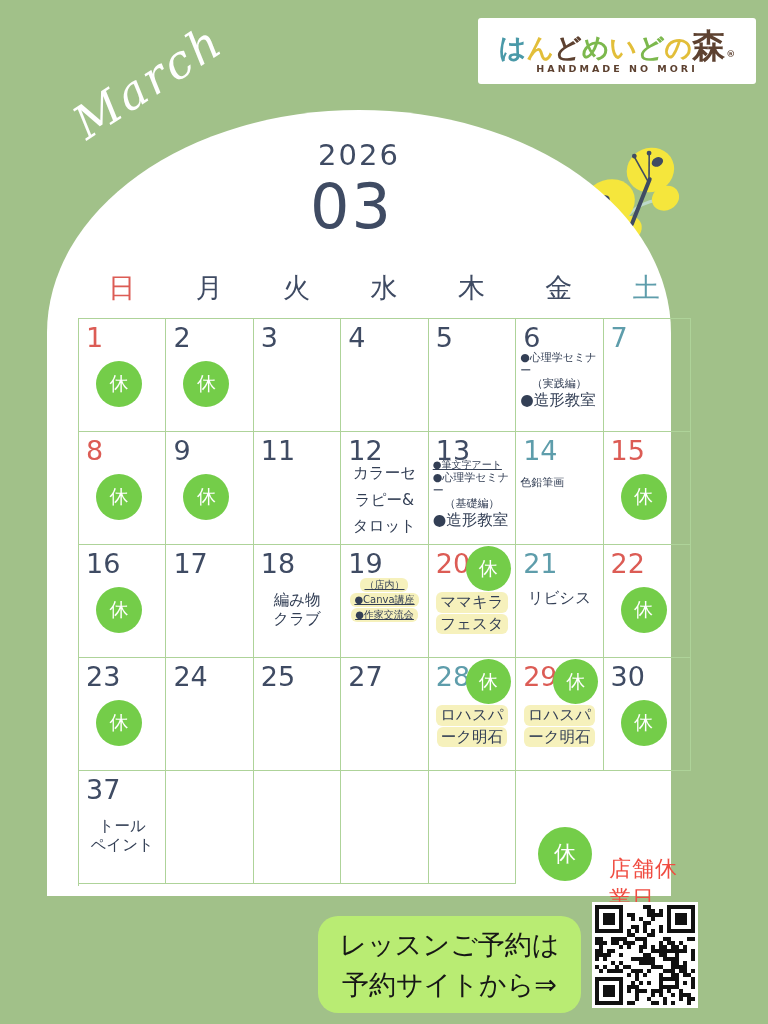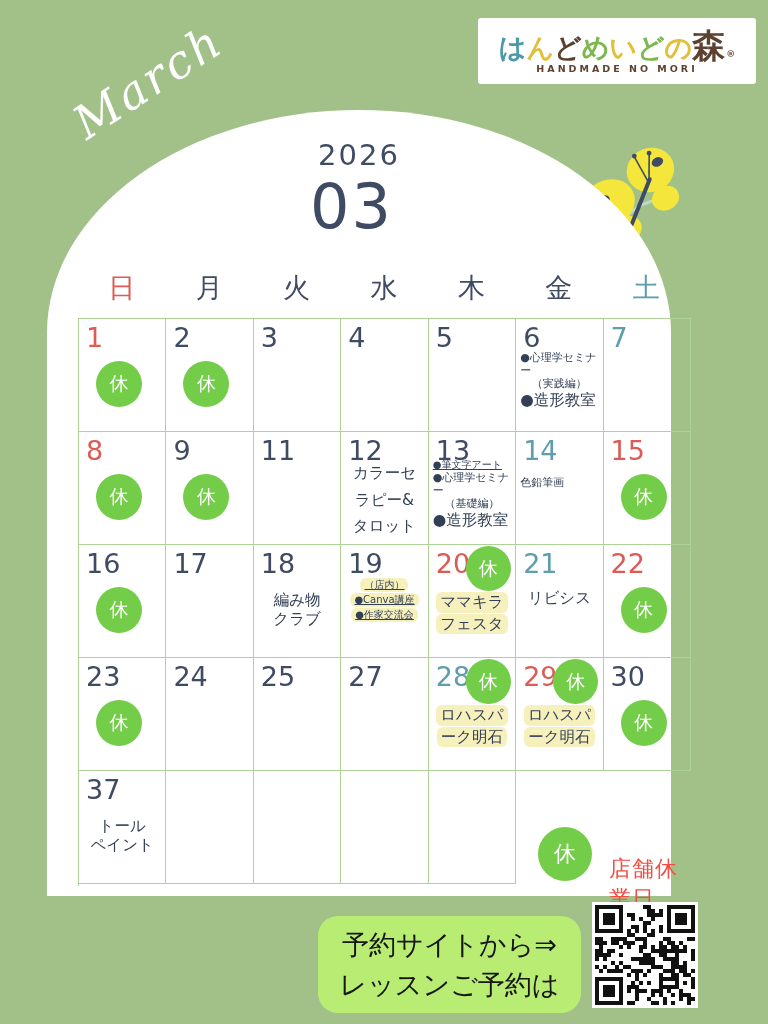--- a/index.html
+++ b/index.html
@@ -272,22 +272,22 @@
         <div class="cell"></div>
         <div class="cell"></div>
         <div class="cell"></div>
         <div class="cell"></div>
         <div class="legend-badge">休</div>
       <div class="legend-label">店舗休業日</div>
     </div>
   </div>
 
   <div class="cta">
+    <span>レッスンご予約は</span>
     <span>予約サイトから⇒</span>
-    <span>レッスンご予約は</span>
   </div>
 
   <div class="qr">
       <svg viewBox="0 0 100 100" fill="#111">
         <rect x="0" y="0" width="4" height="4"></rect>
         <rect x="4" y="0" width="4" height="4"></rect>
         <rect x="8" y="0" width="4" height="4"></rect>
         <rect x="12" y="0" width="4" height="4"></rect>
         <rect x="16" y="0" width="4" height="4"></rect>
         <rect x="20" y="0" width="4" height="4"></rect>

